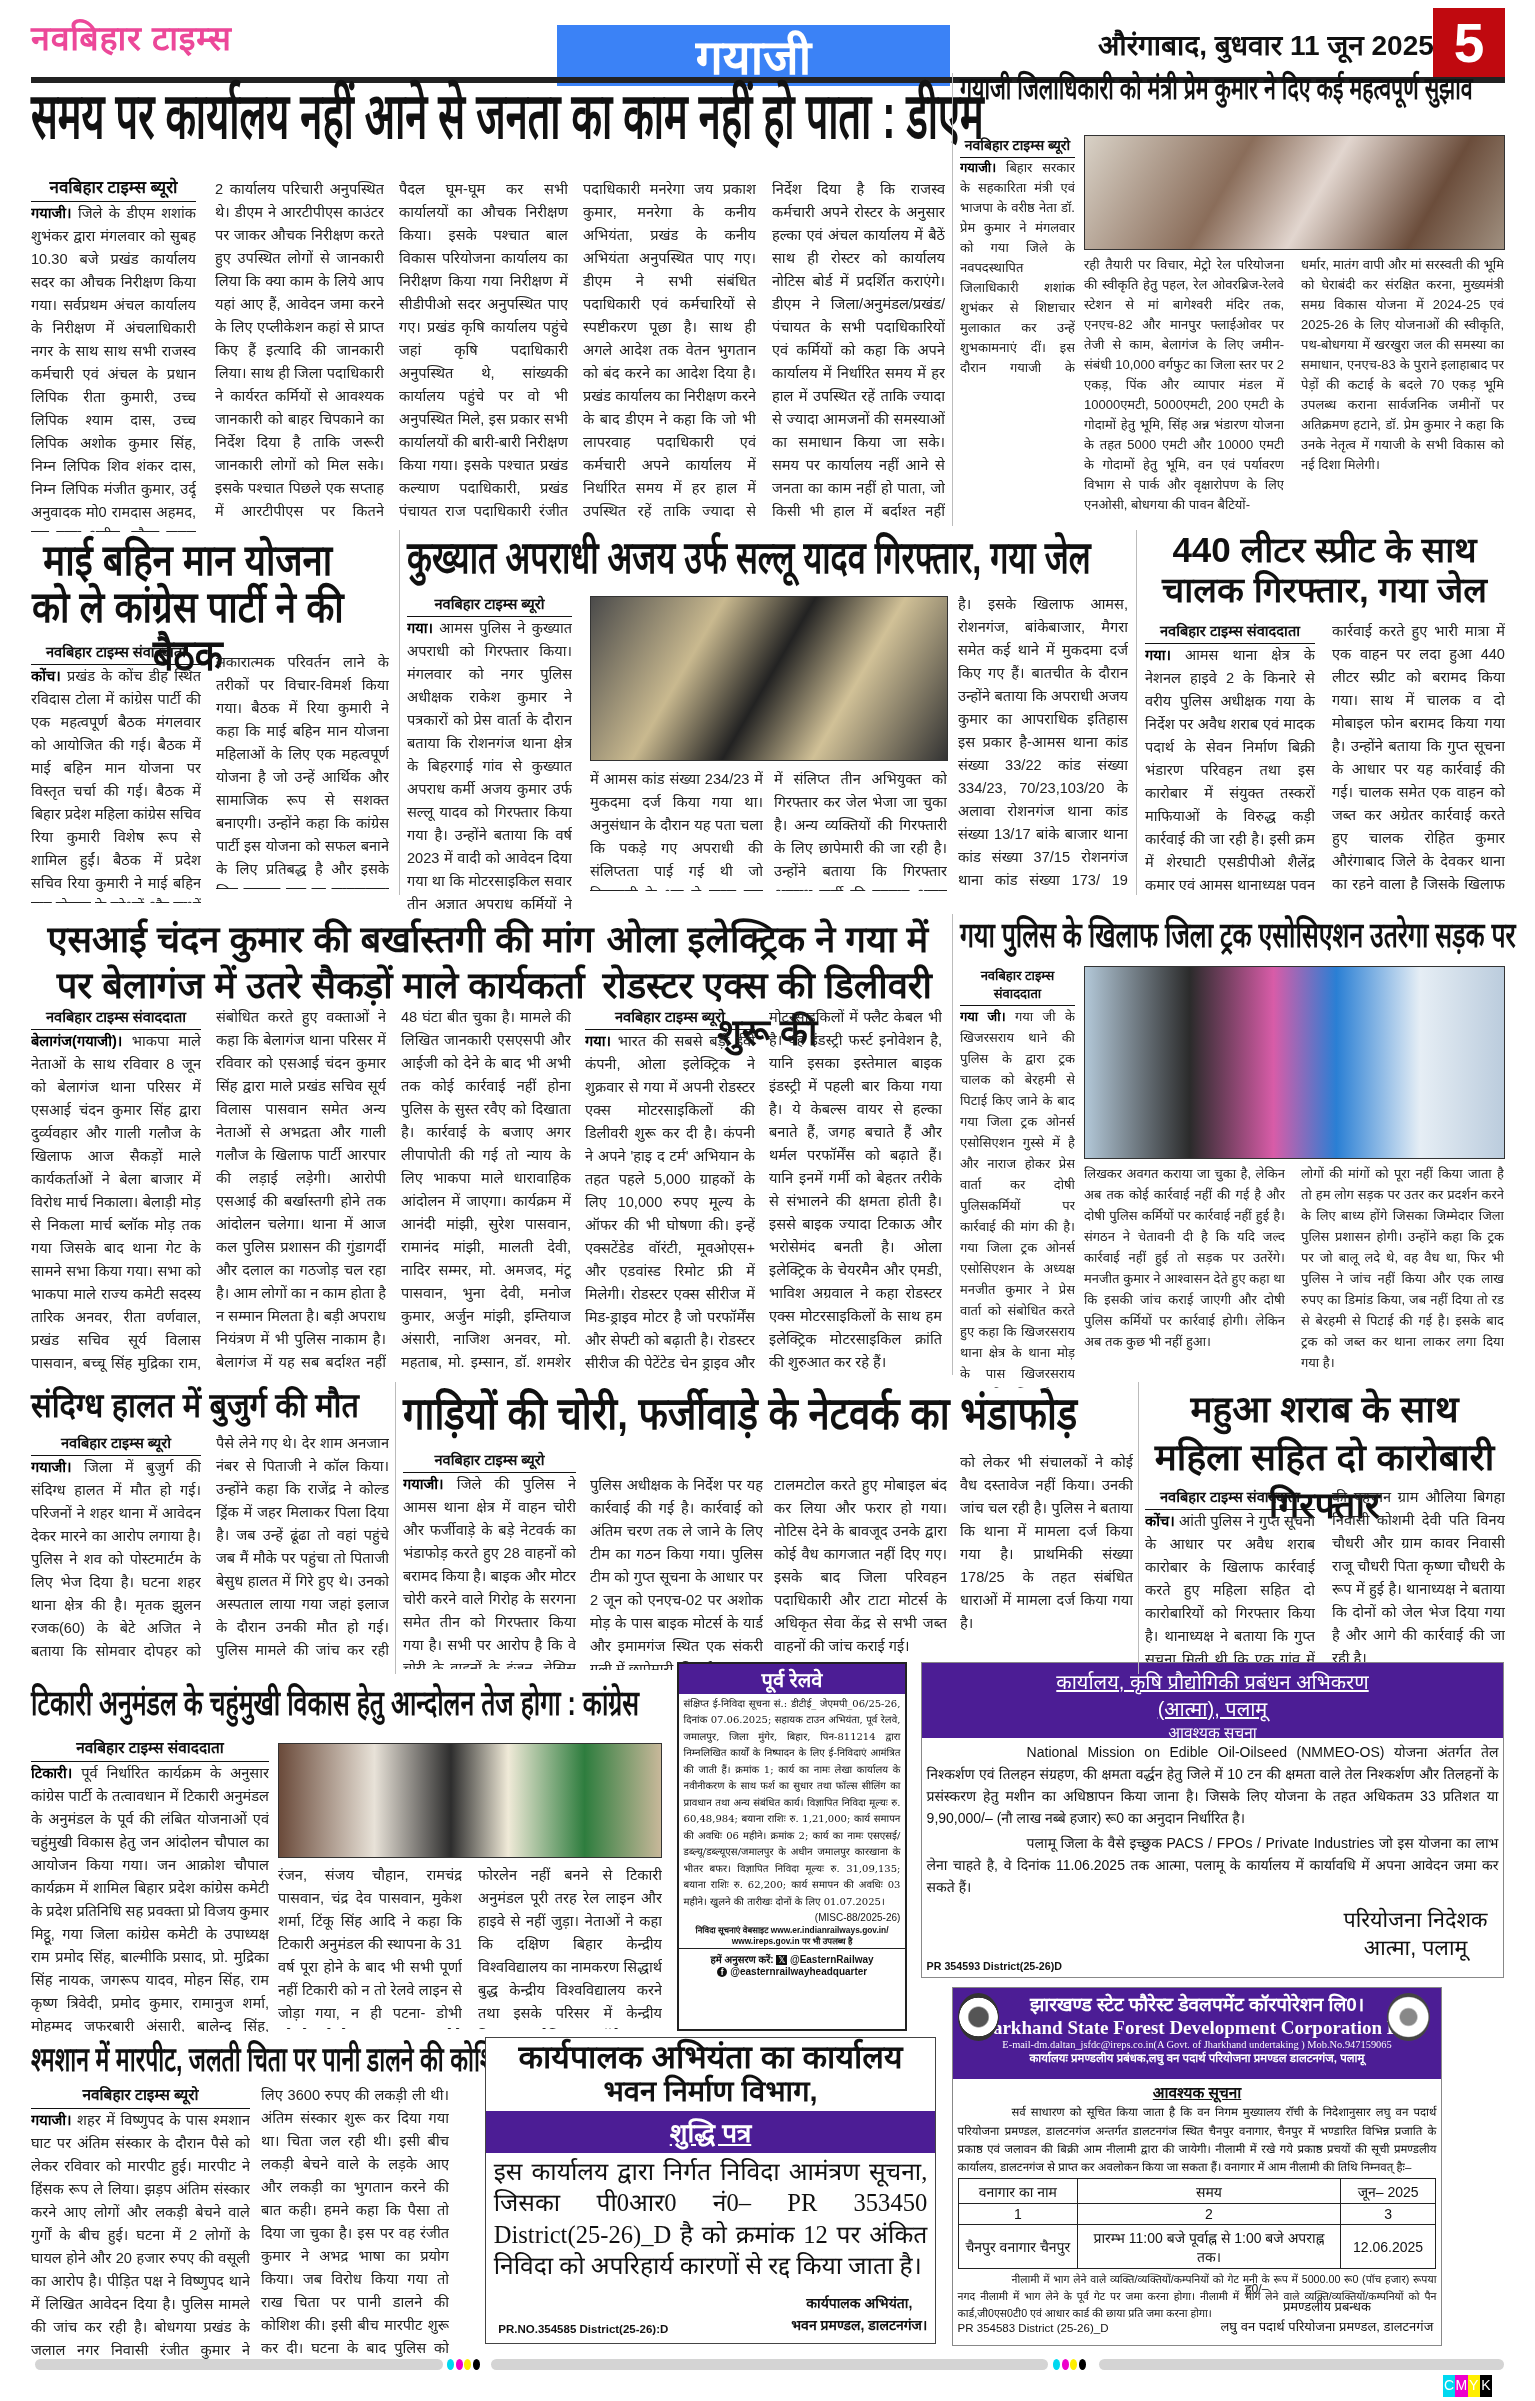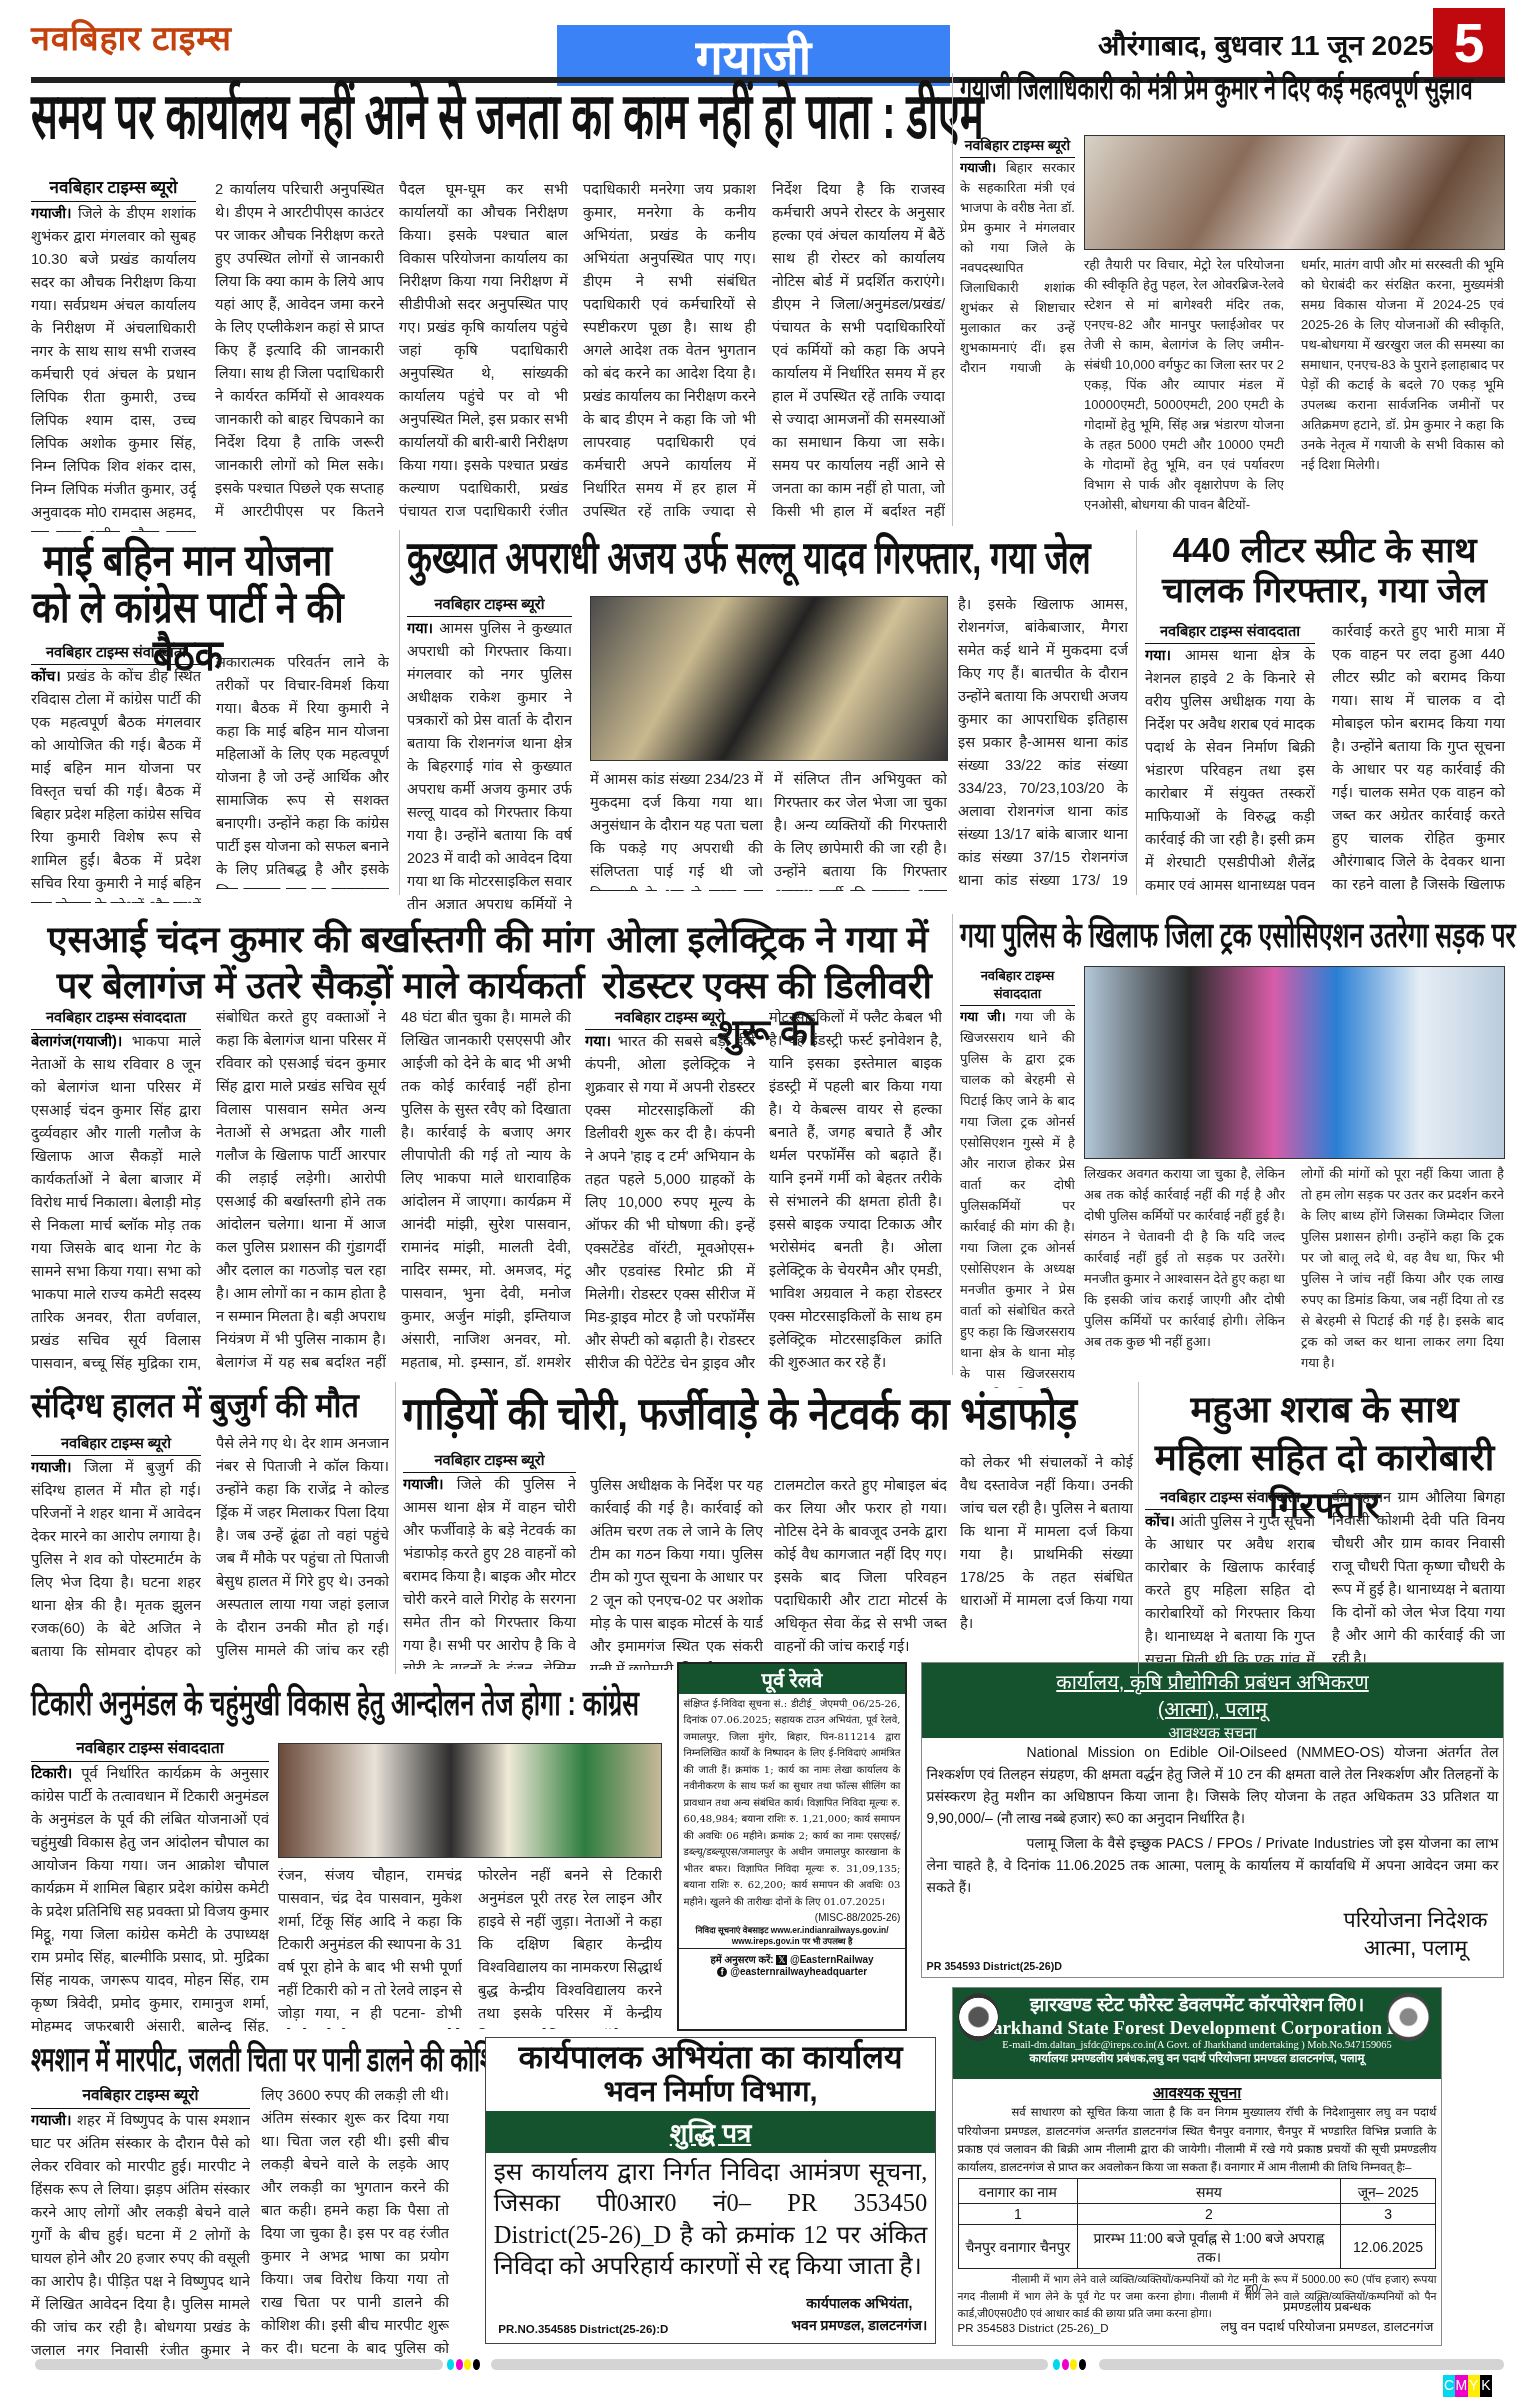--- a/index.html
+++ b/index.html
@@ -1,36 +1,36 @@
 <!DOCTYPE html>
 <html style="font-size:12.3px"><head>
 <meta charset="utf-8">
 <style>
 *{box-sizing:border-box;margin:0;padding:0}
 html,body{width:1535px;height:2401px;background:#fff;overflow:hidden}
 body{font-family:"Liberation Sans","DejaVu Sans",sans-serif;color:#111;position:relative}
 .abs{position:absolute}
-.masthead-name{left:31px;top:14px;font-size:34px;font-weight:bold;color:#c2410c;letter-spacing:0.8px}
+.masthead-name{left:31px;top:14px;font-size:34px;font-weight:bold;color:#ec4899;letter-spacing:0.8px}
 .section-box{left:557px;top:24.6px;width:393px;height:181px;background:#3b82f6;color:#fff;font-size:48px;font-weight:bold;display:flex;align-items:center;justify-content:center;height:61px}
 .dateline{left:1098px;top:24.6px;font-size:28px;font-weight:bold}
 .pageno{left:1433px;top:7.7px;width:72px;height:71px;background:#c0090f;color:#fff;font-size:55px;font-weight:bold;display:flex;align-items:center;justify-content:center}
 .rule{left:31px;top:77px;width:1474px;height:6.1px;background:#222}
 .hl{font-weight:bold;color:#111;line-height:1.05;transform-origin:left top}
 .hl-xl{font-size:64px;transform:scaleX(0.62)}
 .byline{font-weight:bold;font-size:17px;text-align:center;border-bottom:1.5px solid #111;padding-bottom:3.1px}
 .text{font-size:14.6px;line-height:23px;text-align:justify;color:#222}
 .text b{color:#000}
 .col{overflow:hidden}
 .photo{background:linear-gradient(135deg,#6c6c6c,#b8b8b8 40%,#555 70%,#999);border:0.8px solid #333}
 .photo.warm{background:linear-gradient(120deg,#d9d2c7,#8a6d5a 35%,#e2d6cf 55%,#6b4d3b 80%,#a09080)}
 .photo.police{background:linear-gradient(120deg,#4a4a4a,#c9b98f 30%,#222 50%,#d1c197 70%,#333)}
 .photo.truck{background:linear-gradient(90deg,#b3c8d8,#2b2b2b 25%,#d85ca8 45%,#2a7fd4 60%,#e6eef5 80%,#bcd)}
 .photo.group{background:linear-gradient(90deg,#6a4a3a,#e8e2d8 25%,#2d2d2d 45%,#f0ead8 60%,#2e7d3e 80%,#c8b89a)}
 .adbox{border:1.5px solid #222;background:#fff}
-.ad-head-black{background:#14532d;color:#fff;text-align:center;font-weight:bold}
+.ad-head-black{background:#4c1d95;color:#fff;text-align:center;font-weight:bold}
 .colorbar{top:2359px;height:10.7px;background:#d4d4d4;border-radius:5.4px}
 .dot{display:inline-block;width:7px;height:10.7px;border-radius:50%;margin-right:1.5px}
 .cmyk span{display:inline-block;width:12.3px;height:21.5px;color:#fff;font-size:14px;text-align:center;line-height:21.5px}
 table.nilami{border-collapse:collapse;width:100%;font-size:14px}
 table.nilami td{border:1.2px solid #222;text-align:center;padding:2.3px 3.1px}
 .vline{background:#bbb;width:0.8px}
 </style>
 </head>
 <body>
 

